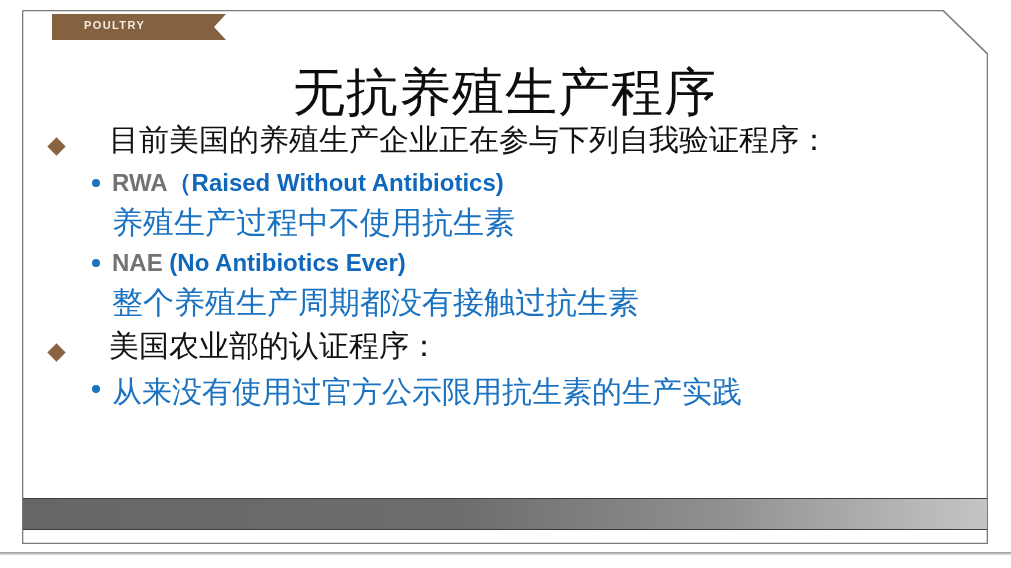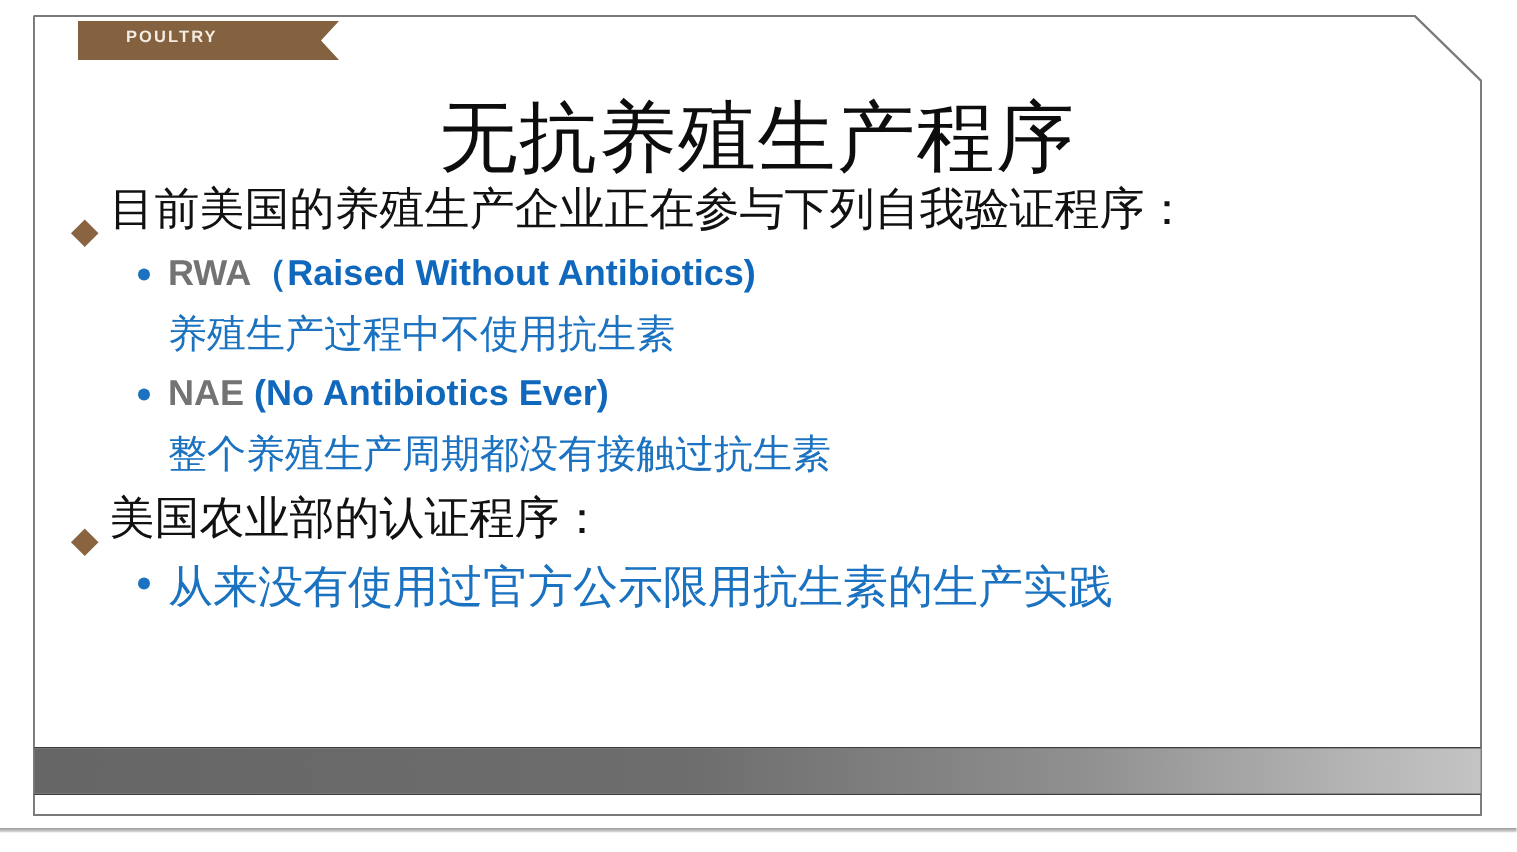--- a/index.html
+++ b/index.html
@@ -75,22 +75,23 @@
   
   #body-content {
     position: absolute;
     left: 16px;
     top: 108px;
     width: 934px;
   }
 
   .lvl1 {
     display: flex;
-    align-items: flex-end;
+    align-items: center;
     margin: 0 0 2px 0;
+    gap: 36px;
   }
   .lvl1 .diamond-bullet {
     width: 13px;
     height: 13px;
     margin: 13px 10px 0 12px;
     flex: 0 0 auto;
     background: #8a6440;
     transform: rotate(45deg);
   }
   .lvl1 .lvl1-text {
@@ -123,21 +124,21 @@
     font-size: 24px;
     line-height: 38px;
     color: #1068bd;
     white-space: nowrap;
   }
   .acronym-line .acr {
     color: #737373;
   }
   .cn-sub {
     font-family: "Liberation Serif", "DejaVu Serif", serif;
-    font-size: 26px;
+    font-size: 31px;
     line-height: 42px;
     color: #1a72c0;
     white-space: nowrap;
   }
   .lvl2-plain {
     font-family: "Liberation Serif", "DejaVu Serif", serif;
     font-size: 30px;
     line-height: 44px;
     color: #1a72c0;
     white-space: nowrap;

